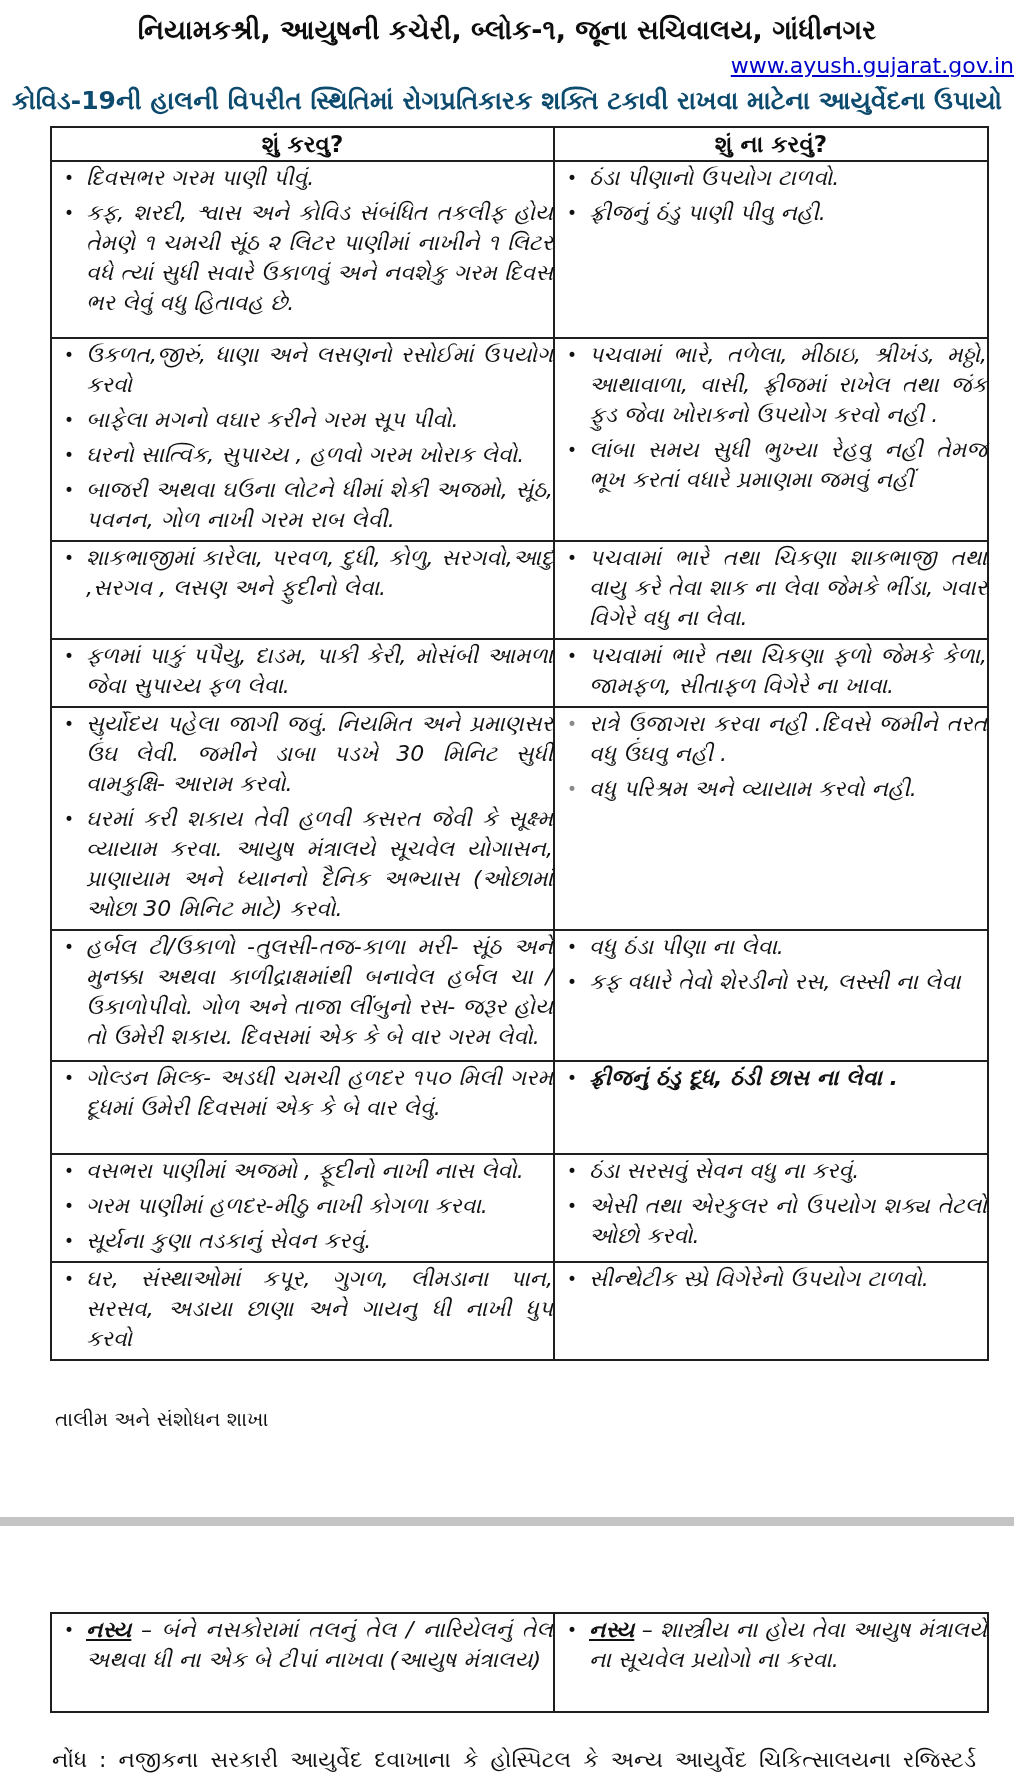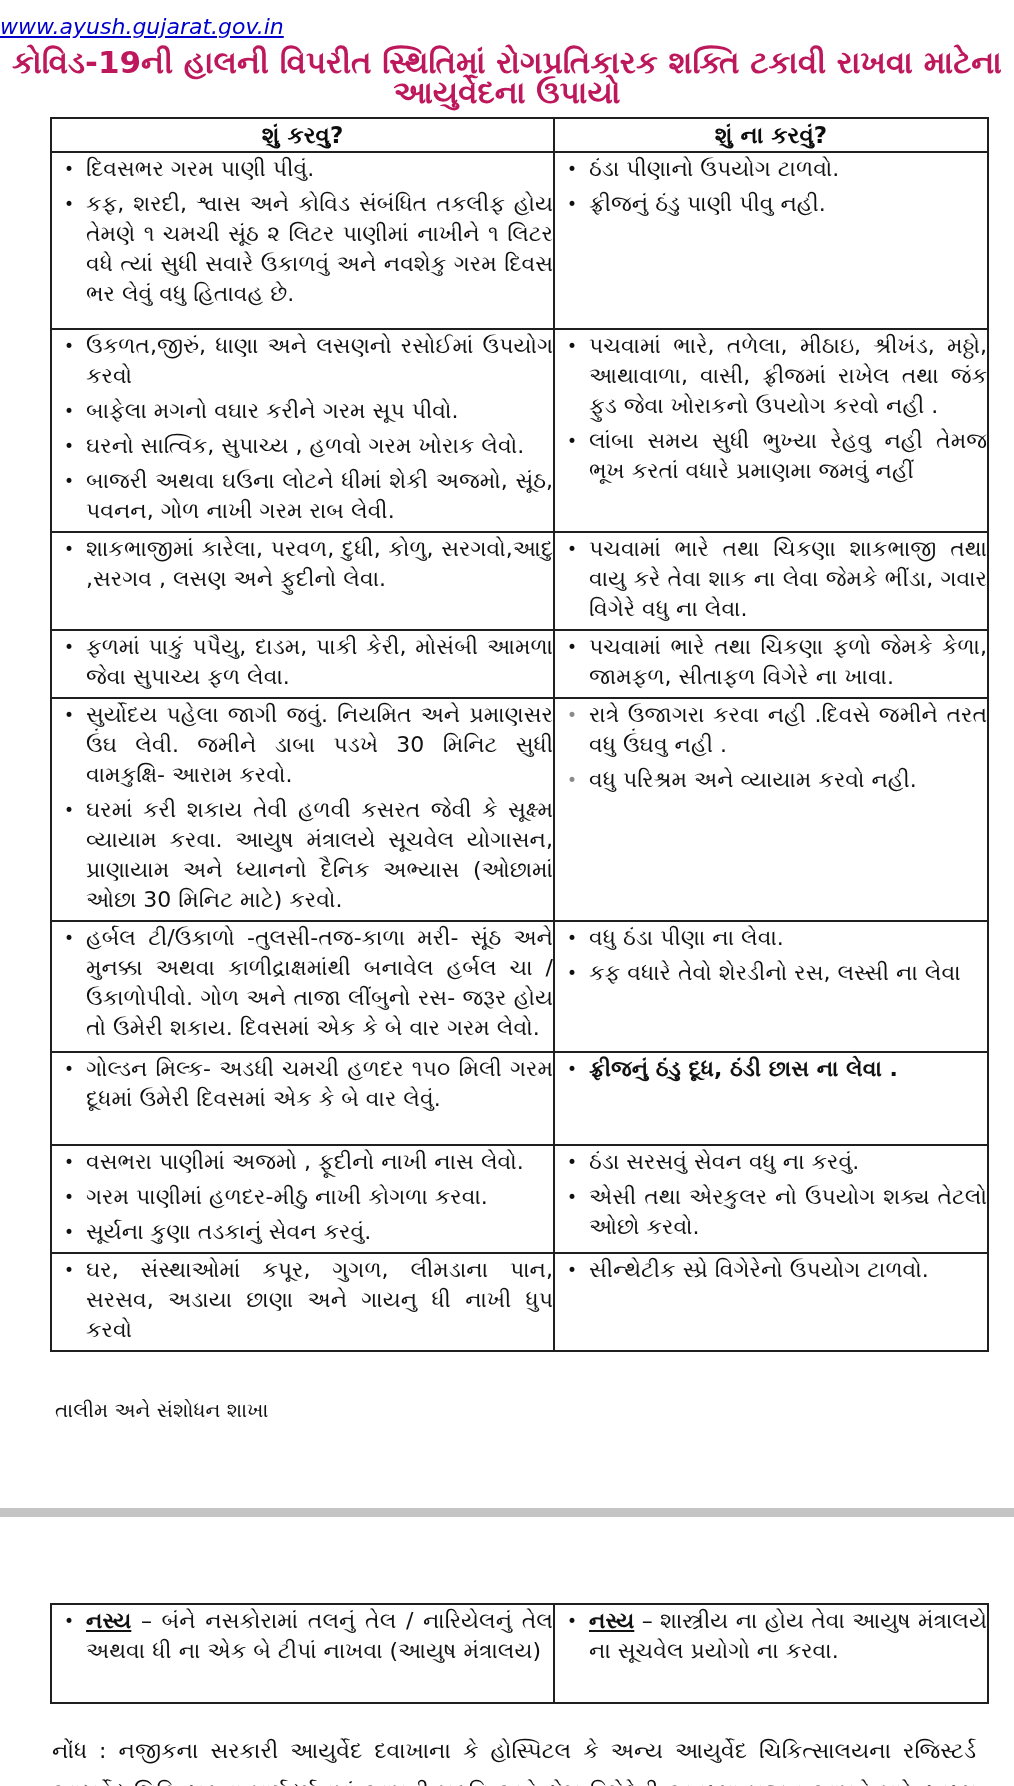--- a/index.html
+++ b/index.html
@@ -13,34 +13,34 @@
     font-family:"DejaVu Sans", sans-serif;
   }
   .title{
     padding-top:12px;
     text-align:center;
     font-size:27px;
     font-weight:bold;
     line-height:36px;
     color:#0d0d0d;
   }
-  .linkline{ text-align:left; margin-top:13px; line-height:28px;font-style:italic; }
+  .linkline{ text-align:right; margin-top:4px; line-height:28px; }
   .site-link{
     font-size:22px;
     color:#0000cc;
     text-decoration:underline;
     cursor:pointer;
   }
   .subtitle{
     text-align:center;
     margin-top:4px;
-    font-size:31px;
+    font-size:25px;
     font-weight:bold;
     line-height:30px;
-    color:#be185d;
+    color:#0c4a6e;
   }
   table.doc{
     border-collapse:collapse;
     margin-left:50px;
     width:937px;
     table-layout:fixed;
   }
   #main-table{ margin-top:10px; }
   table.doc th, table.doc td{
     border:2px solid #1f1f1f;
@@ -72,20 +72,21 @@
     width:34px;
     text-align:center;
     font-size:17px;
     line-height:30px;
     color:#111;
   }
   .dot.gray{ color:#8a8a8a; }
   .txt{
     flex:1;
     text-align:justify;
+    font-style:italic;
   }
   .txt.bold{ font-weight:bold; }
   .lead{
     font-weight:bold;
     text-decoration:underline;
   }
   
   #main-table tbody tr:nth-child(1){ height:177px; }
   #main-table tbody tr:nth-child(2){ height:199px; }
   #main-table tbody tr:nth-child(3){ height:94px; }
@@ -114,20 +115,21 @@
     line-height:41px;
     text-align:justify;
     color:#0d0d0d;
   }
 </style>
 </head>
 <body>
 
 <div class="page">
 
+  <div class="title">નિયામકશ્રી, આયુષની કચેરી, બ્લોક-૧, જૂના સચિવાલય, ગાંધીનગર</div>
 
   <div class="linkline">
     <a class="site-link" href="#">www.ayush.gujarat.gov.in</a>
   </div>
 
   <div class="subtitle">કોવિડ-19ની હાલની વિપરીત સ્થિતિમાં  રોગપ્રતિકારક શક્તિ ટકાવી રાખવા માટેના આયુર્વેદના ઉપાયો</div>
 
   <table class="doc" id="main-table">
     <colgroup>
         <col class="c1">

